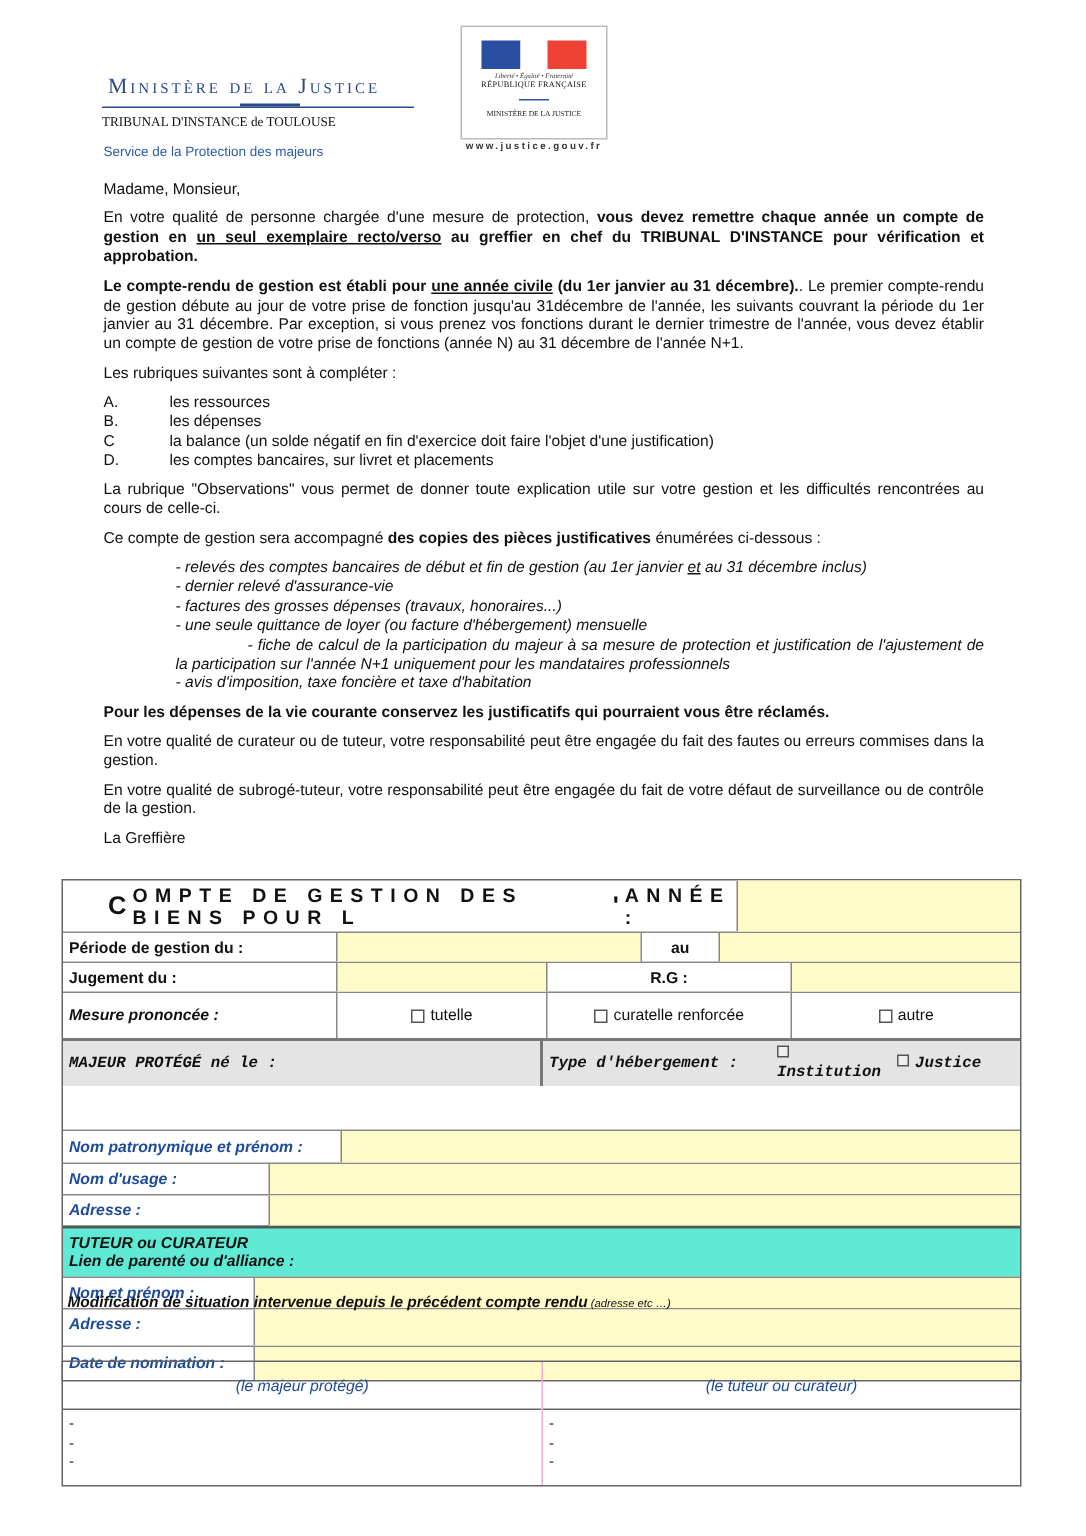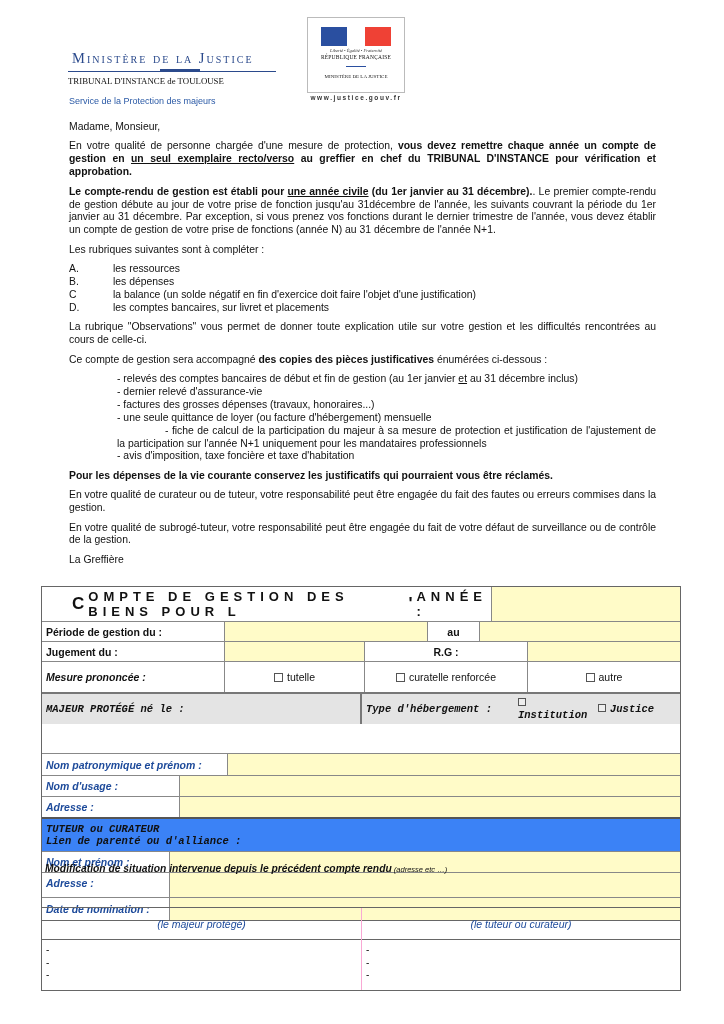--- a/index.html
+++ b/index.html
@@ -29,33 +29,33 @@
 
   
   .letter { left: 69px; top: 121px; width: 587px; font-size: 10.4px; line-height: 12.9px; }
   .letter p { margin: 0 0 6.5px 0; text-align: justify; }
   .letter .u { text-decoration: underline; }
   .letter b { font-weight: bold; }
   .rub { margin: 0 0 6.5px 0; }
   .rub .row { display: flex; }
   .rub .k { width: 44px; }
   .justif { padding-left: 48px; margin: 0 0 6.5px 0; }
-  .justif div { text-align: justify; }
+  .justif div { text-align: justify; font-style: italic; }
   .justif .wrap { margin-left: -48px; padding-left: 48px; text-indent: 0; }
   .sign { text-align: right; padding-right: 106px; }
 
   
   .form { left: 41px; top: 586px; width: 638px; border: 1px solid #666; }
   .frow { display: flex; border-top: 1px solid #888; }
   .frow:first-child { border-top: none; }
   .cell { border-left: 1px solid #888; display: flex; align-items: center; font-size: 10.5px; box-sizing: border-box; padding: 0 4px; }
   .cell:first-child { border-left: none; }
   .yel { background: #fffbc8; }
   .grey { background: #e4e4e4; }
-  .grey2 { background: #3b82f6; font-family: Liberation Mono, monospace; }
+  .grey2 { background: #5eead4; }
   .lbl { font-weight: bold; }
   .lbl-i { font-weight: bold; font-style: italic; }
   .blue { color: #1d4a9a; }
   .center { justify-content: center; }
   .title-cell { font-weight: bold; font-size: 13px; letter-spacing: 5px; }
   .title-cell .cap { font-size: 17px; letter-spacing: 4px; }
   .chk { display: inline-block; width: 7px; height: 7px; border: 1px solid #555; margin-right: 4px; vertical-align: middle; background: #fff; }
   .chk-s { display: inline-block; width: 6px; height: 6px; border: 1px solid #555; margin-right: 4px; background: #eee; }
 
   .modif-title { left: 45px; top: 863px; font-size: 10.3px; font-weight: bold; font-style: italic; white-space: nowrap; }

